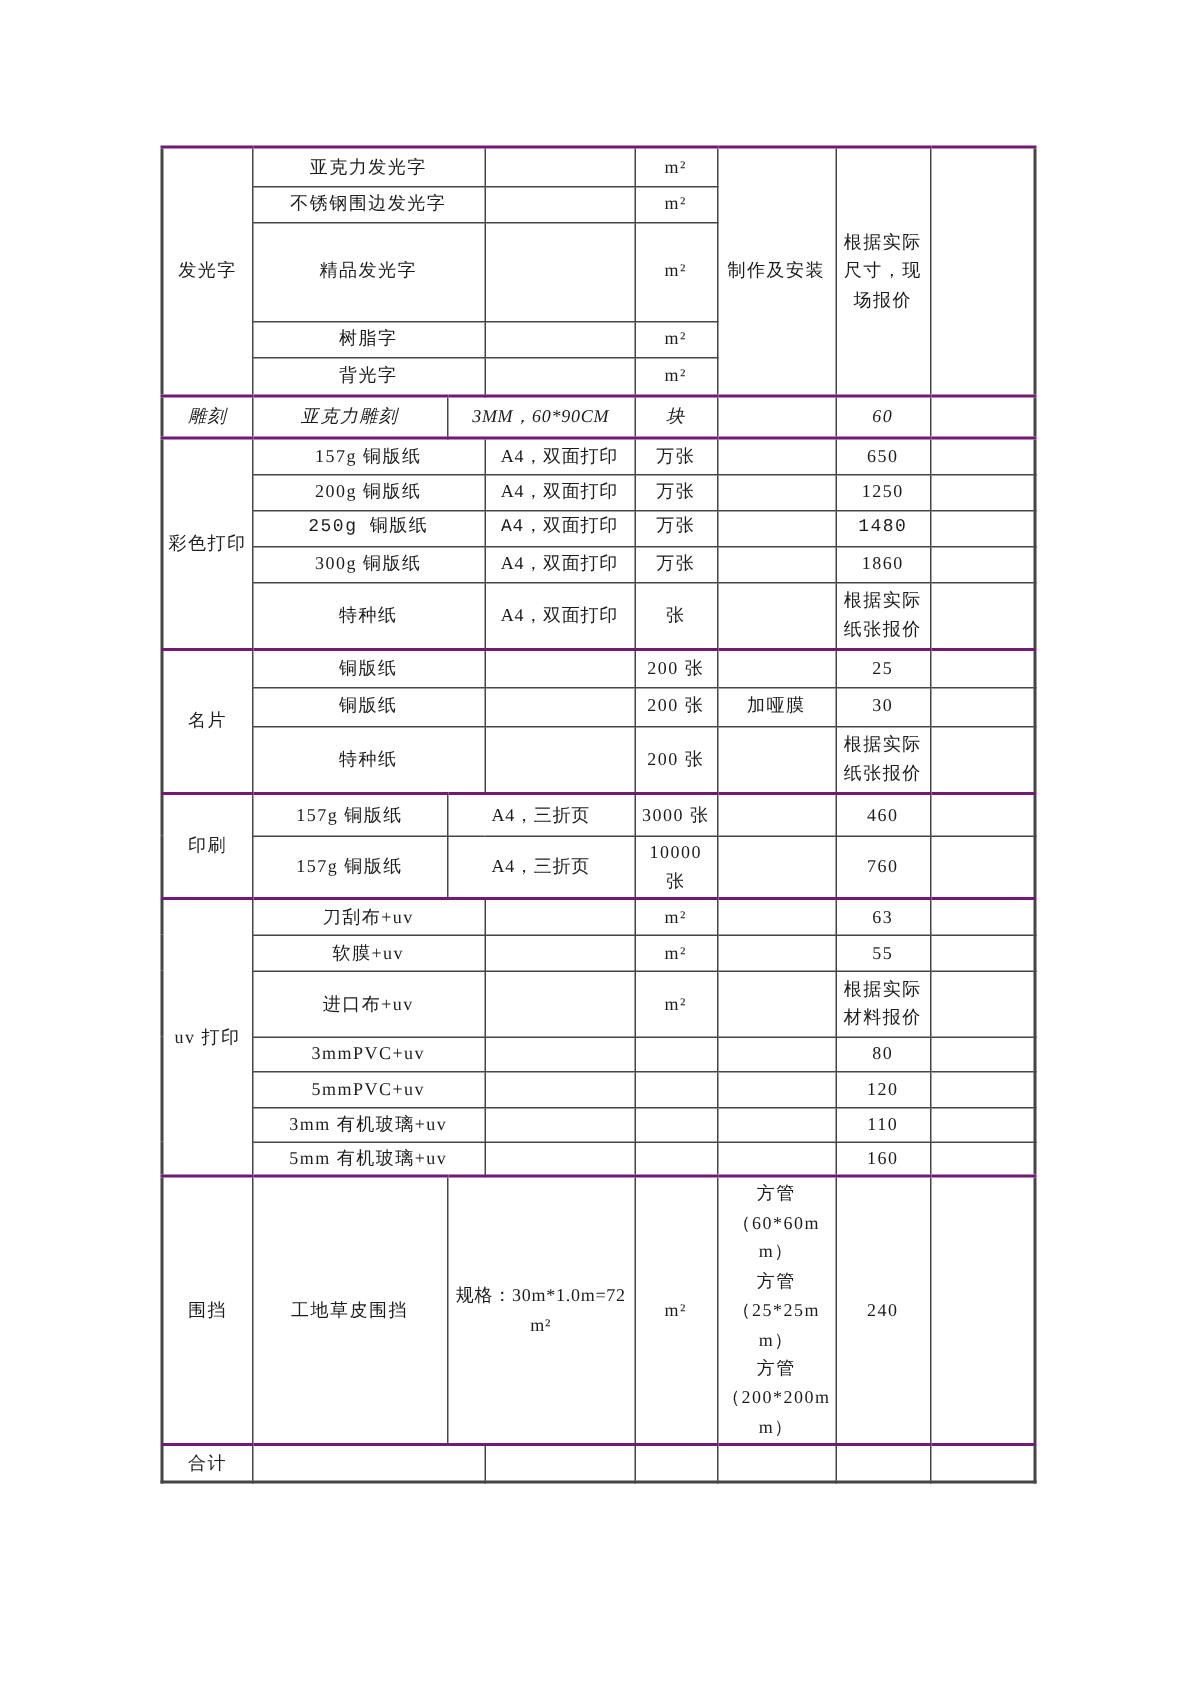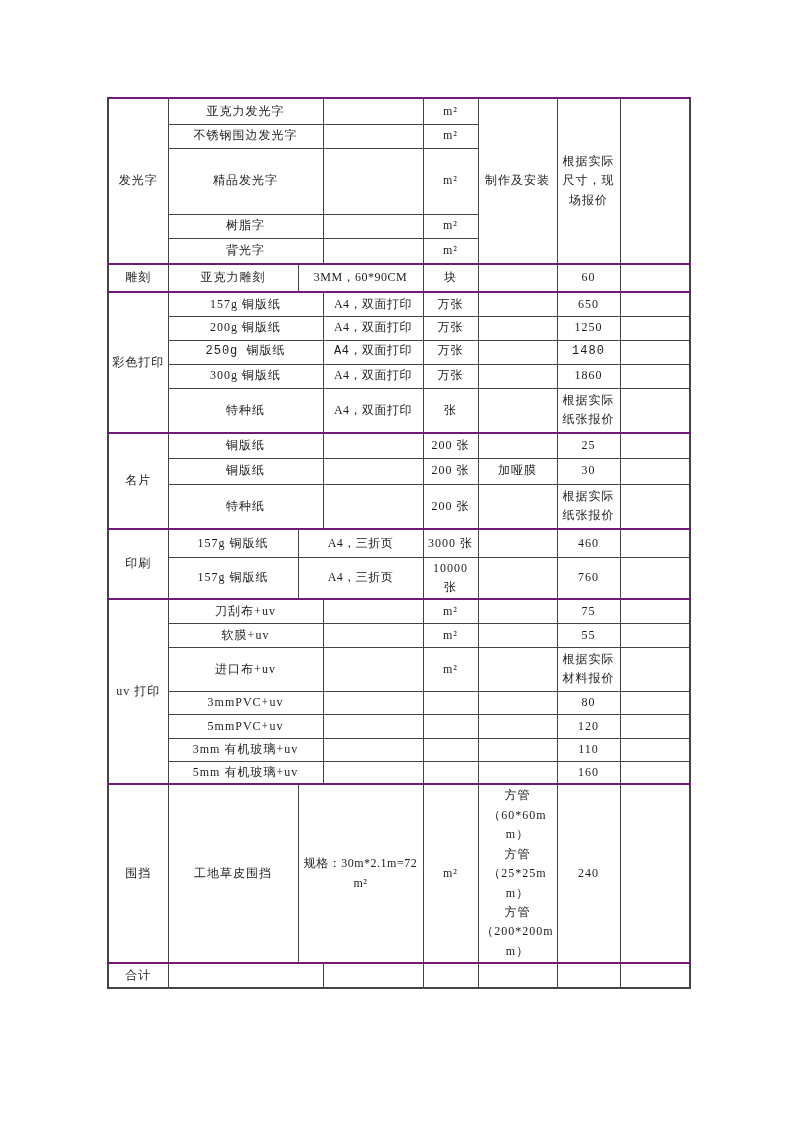--- a/index.html
+++ b/index.html
@@ -62,21 +62,21 @@
         <tr style="height: 24px;">
           <td class="cell-item" colspan="2">树脂字</td>
           <td class="cell-spec"></td>
           <td class="cell-unit">m²</td>
         </tr>
         <tr style="height: 26px; margin-left: 28px;">
           <td class="cell-item" colspan="2">背光字</td>
           <td class="cell-spec"></td>
           <td class="cell-unit">m²</td>
         </tr>
-        <tr class="sec-start" style="height: 28px;">
+        <tr class="sec-start" style="height: 28px; font-style: italic;">
           <td class="cell-category">雕刻</td>
           <td class="cell-item">亚克力雕刻</td>
           <td class="cell-spec" colspan="2">3MM，60*90CM</td>
           <td class="cell-unit">块</td>
           <td class="cell-note"></td>
           <td class="cell-price">60</td>
           <td class="cell-extra"></td>
         </tr>
         <tr class="sec-start" style="height: 24px;">
           <td class="cell-category" rowspan="5">彩色打印</td>
@@ -160,21 +160,21 @@
           <td class="cell-note"></td>
           <td class="cell-price">760</td>
           <td class="cell-extra"></td>
         </tr>
         <tr class="sec-start" style="height: 24px;">
           <td class="cell-category" rowspan="7">uv 打印</td>
           <td class="cell-item" colspan="2">刀刮布+uv</td>
           <td class="cell-spec"></td>
           <td class="cell-unit">m²</td>
           <td class="cell-note"></td>
-          <td class="cell-price">75</td>
+          <td class="cell-price">63</td>
           <td class="cell-extra"></td>
         </tr>
         <tr style="height: 24px;">
           <td class="cell-item" colspan="2">软膜+uv</td>
           <td class="cell-spec"></td>
           <td class="cell-unit">m²</td>
           <td class="cell-note"></td>
           <td class="cell-price">55</td>
           <td class="cell-extra"></td>
         </tr>
@@ -214,21 +214,21 @@
           <td class="cell-item" colspan="2">5mm 有机玻璃+uv</td>
           <td class="cell-spec"></td>
           <td class="cell-unit"></td>
           <td class="cell-note"></td>
           <td class="cell-price">160</td>
           <td class="cell-extra"></td>
         </tr>
         <tr class="sec-start" style="height: 125px;">
           <td class="cell-category">围挡</td>
           <td class="cell-item">工地草皮围挡</td>
-          <td class="cell-spec" colspan="2">规格：30m*2.1m=72m²</td>
+          <td class="cell-spec" colspan="2">规格：30m*1.0m=72m²</td>
           <td class="cell-unit">m²</td>
           <td class="cell-note">方管
 （60*60mm）
 方管
 （25*25mm）
 方管
 （200*200mm）</td>
           <td class="cell-price">240</td>
           <td class="cell-extra"></td>
         </tr>

